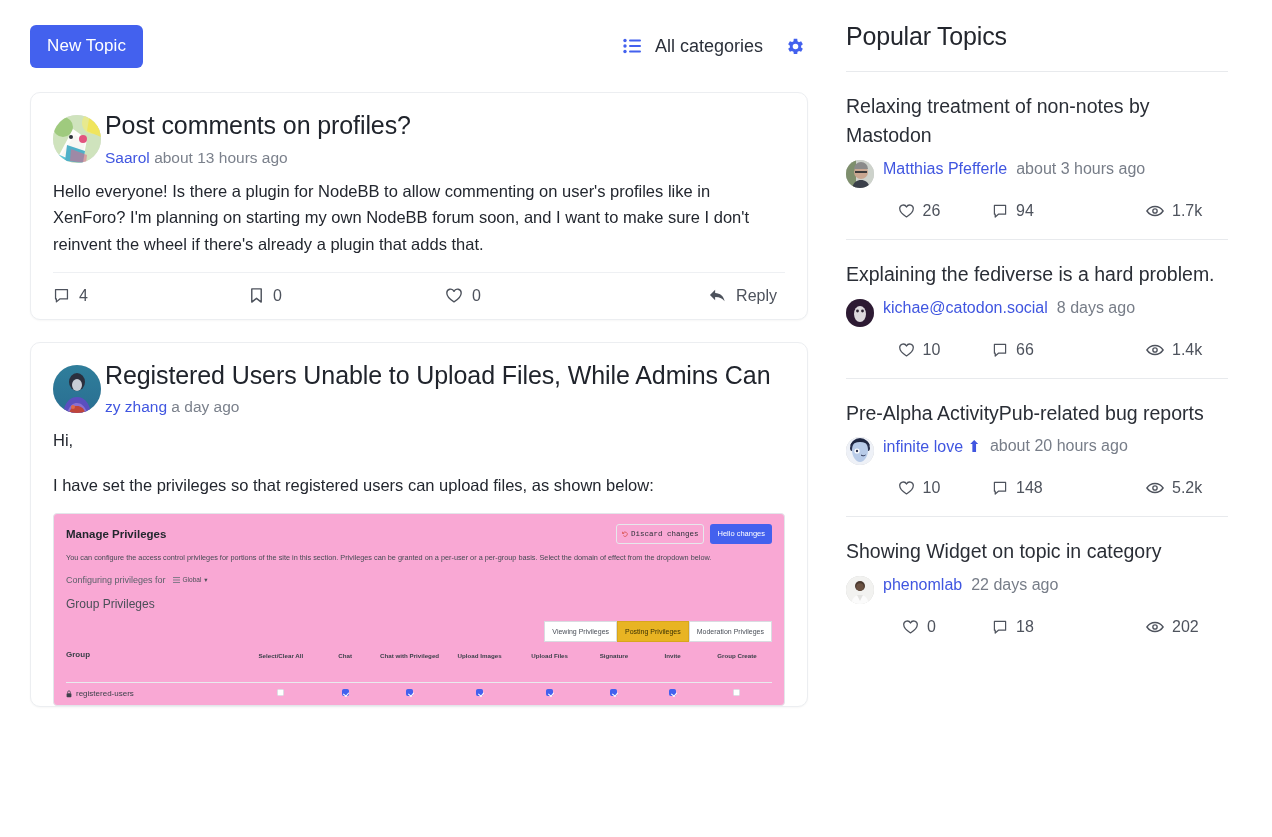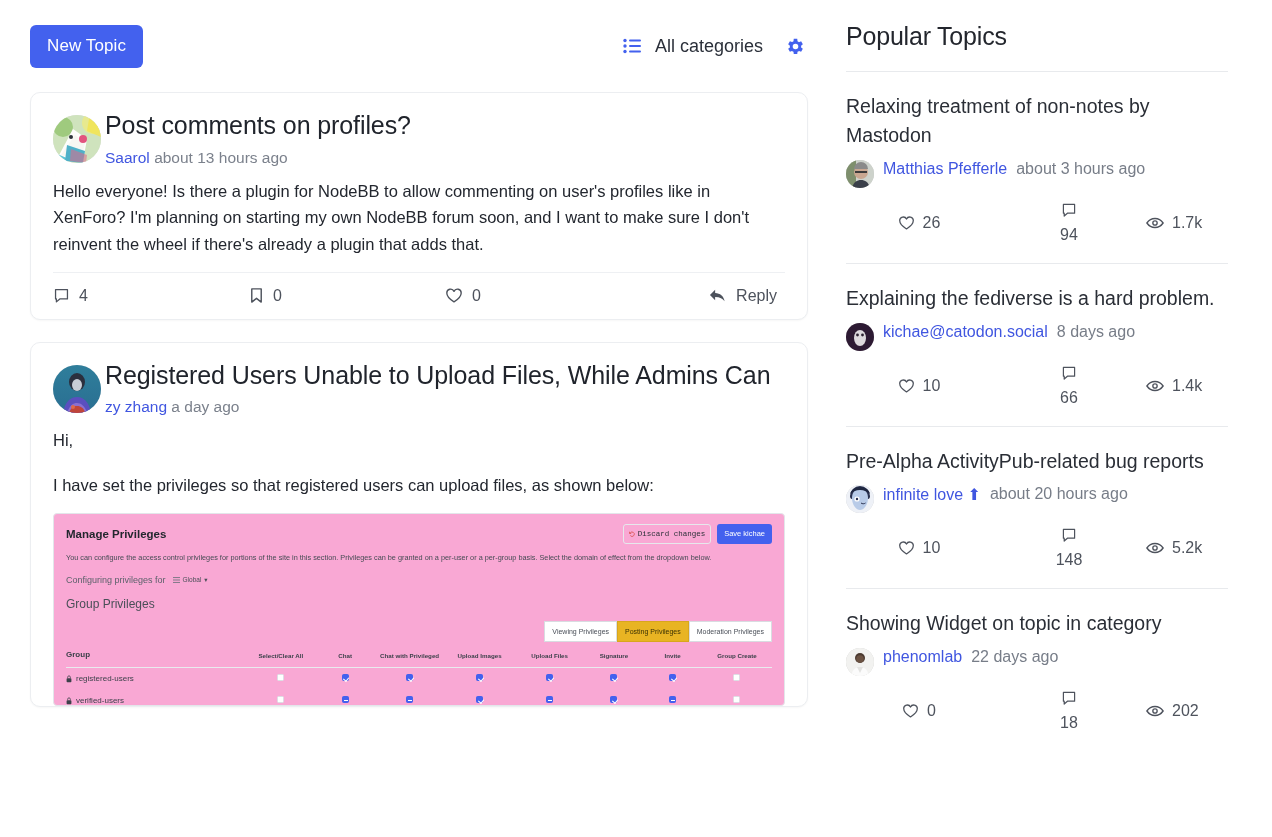--- a/index.html
+++ b/index.html
@@ -74,21 +74,21 @@
   .emb-save { font-size:7.5px; color:#fff; background:#4361ee; border-radius:3px; padding:4px 7px; }
   .emb-desc { font-size:7.3px; color:#464b54; line-height:1.75; padding: 0 12px; }
   .emb-cfg { font-size:9px; color:#5c616b; padding: 8px 12px 0; display:flex; align-items:center; gap:7px;}
   .emb-chip { font-size:6.5px; color:#4a4f58; display:flex; align-items:center; gap:3px; }
   .emb-sub { font-size:12px; color:#4a4f58; padding: 8px 12px 0; }
   .emb-tabs { display:flex; justify-content:flex-end; gap:0; padding: 6px 12px 0; }
   .emb-tab { font-size:7px; padding:4px 7px; border:1px solid #d9dce1; color:#4a4f58; background:#fff;}
   .emb-tab.active { background:#e8b423; border-color:#d8a61d; color:#3b3205; }
   .emb-table { width:100%; padding: 7px 12px 0; }
   .emb-row { display:flex; align-items:center; font-size:6.2px; color:#3c414a; }
-  .emb-row.head { border-bottom:1px solid #e9ebee; padding-bottom:5px; font-weight:bold;justify-content:flex-end; }
+  .emb-row.head { border-bottom:1px solid #e9ebee; padding-bottom:20px; font-weight:bold;justify-content:flex-end; }
   .emb-row.body { height:22px; }
   .c-group { width:190px; display:flex; align-items:center; gap:4px; font-size:8px; color:#3c414a;}
   .c-col { width:74px; text-align:center; }
   .c-col.narrow { width:62px; }
   .chk { width:7px; height:7px; border:1px solid #b9bdc4; border-radius:1.5px; display:inline-block; background:#fff; }
   .chk.on { background:#4361ee; border-color:#4361ee; position:relative; }
   .chk.on::after {
     content:""; position:absolute; left:1.6px; top:0.6px; width:2.6px; height:4.4px;
     border:solid #fff; border-width:0 1.2px 1.2px 0; transform:rotate(40deg);
   }
@@ -102,21 +102,21 @@
   .side-hr { height:1px; background:#e8eaed; margin: 0 0 0 0; }
   .topic { padding: 20px 0 19px 0; }
   .topic-title { font-size:19.5px; line-height:1.48; color:#2a2e36; margin:0 0 10px 0; cursor:pointer; }
   .topic-meta { display:flex; align-items:flex-start; gap:9px; margin-bottom:14px; }
   .sm-avatar { width:28px; height:28px; border-radius:50%; overflow:hidden; flex:0 0 28px; background:#ccc; }
   .topic-author { font-size:16px; color:#4056e0; text-decoration:none; }
   .topic-ts { font-size:16px; color:#777d88; }
   .topic-stats { display:flex; align-items:center; font-size:16px; color:#4e535d; }
   .stat { display:flex; align-items:center; gap:8px; }
   .stat.s1 { width:146px;justify-content:center; }
-  .stat.s2 { width:154px;flex-direction:column; }
+  .stat.s2 { width:154px; }
   .stat.s3 { }
   svg { display:block; }
 </style>
 </head>
 <body>
 
 <div class="page">
 
   <div class="main-col">
 
@@ -245,21 +245,21 @@
             <div class="emb-head-btns">
               <span class="emb-discard">
                 <span>
                   <svg width="6" height="6" viewBox="0 0 12 12" fill="none" stroke="#d9534f" stroke-width="1.6">
                     <path d="M2 5a4.4 4.4 0 1 1 .6 4"></path>
                       <path d="M1 1.5V5h3.4"></path>
                   </svg>
                 </span>
                 <span>Discard changes</span>
               </span>
-              <span class="emb-save">Save kichae</span>
+              <span class="emb-save">Hello changes</span>
             </div>
           </div>
           <div class="emb-desc">You can configure the access control privileges for portions of the site in this section. Privileges can be granted on a per-user or a per-group basis. Select the domain of effect from the dropdown below.</div>
           <div class="emb-cfg">
             <span>Configuring privileges for</span>
             <span class="emb-chip">
               <span>
                 <svg width="7" height="6" viewBox="0 0 10 8">
                     <rect y="0" width="10" height="1.2" fill="#6b707a"></rect>
                     <rect y="3.4" width="10" height="1.2" fill="#6b707a"></rect>

